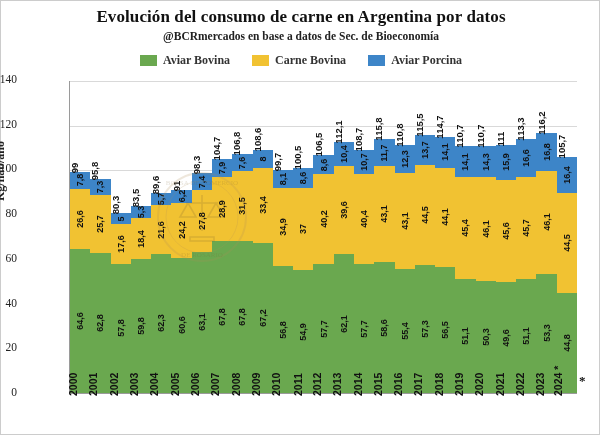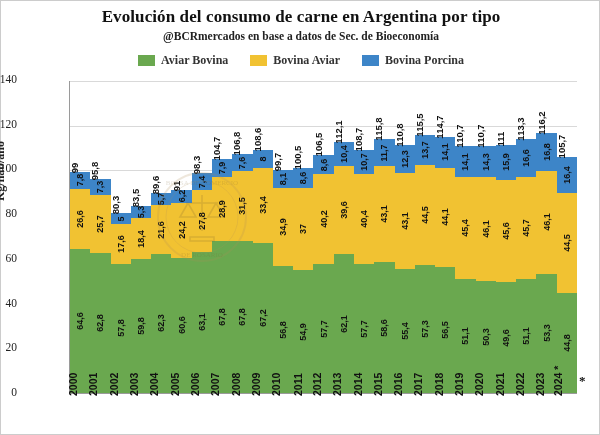--- a/index.html
+++ b/index.html
@@ -75,35 +75,35 @@
     position:absolute;left:72px;top:88px;width:120px;height:96px;
     opacity:.20;pointer-events:none;
   }
   .asterisk{position:absolute;left:578px;top:372px;font-size:13px;color:#111;font-weight:bold;}
 </style>
 </head>
 <body>
 
 <div id="wrap">
 
-  <div class="title">Evolución del consumo de carne en Argentina por tipo</div>
+  <div class="title">Evolución del consumo de carne en Argentina por datos</div>
   <div class="subtitle">@BCRmercados en base a datos de Sec. de Bioeconomía</div>
 
   <div class="legend">
     <div class="item">
       <span class="swatch" style="background:#6aa84f"></span>
       <span>Aviar Bovina</span>
     </div>
     <div class="item">
       <span class="swatch" style="background:#f1c232"></span>
-      <span>Bovina Aviar</span>
+      <span>Carne Bovina</span>
     </div>
     <div class="item">
       <span class="swatch" style="background:#3d85c8"></span>
-      <span>Bovina Porcina</span>
+      <span>Aviar Porcina</span>
     </div>
   </div>
 
   <div class="ylabel">Kg/hab/año</div>
   <div id="yticks">
       <div class="ytick" style="top: 385px;">0</div>
       <div class="ytick" style="top: 340.286px;">20</div>
       <div class="ytick" style="top: 295.571px;">40</div>
       <div class="ytick" style="top: 250.857px;">60</div>
       <div class="ytick" style="top: 206.143px;">80</div>

